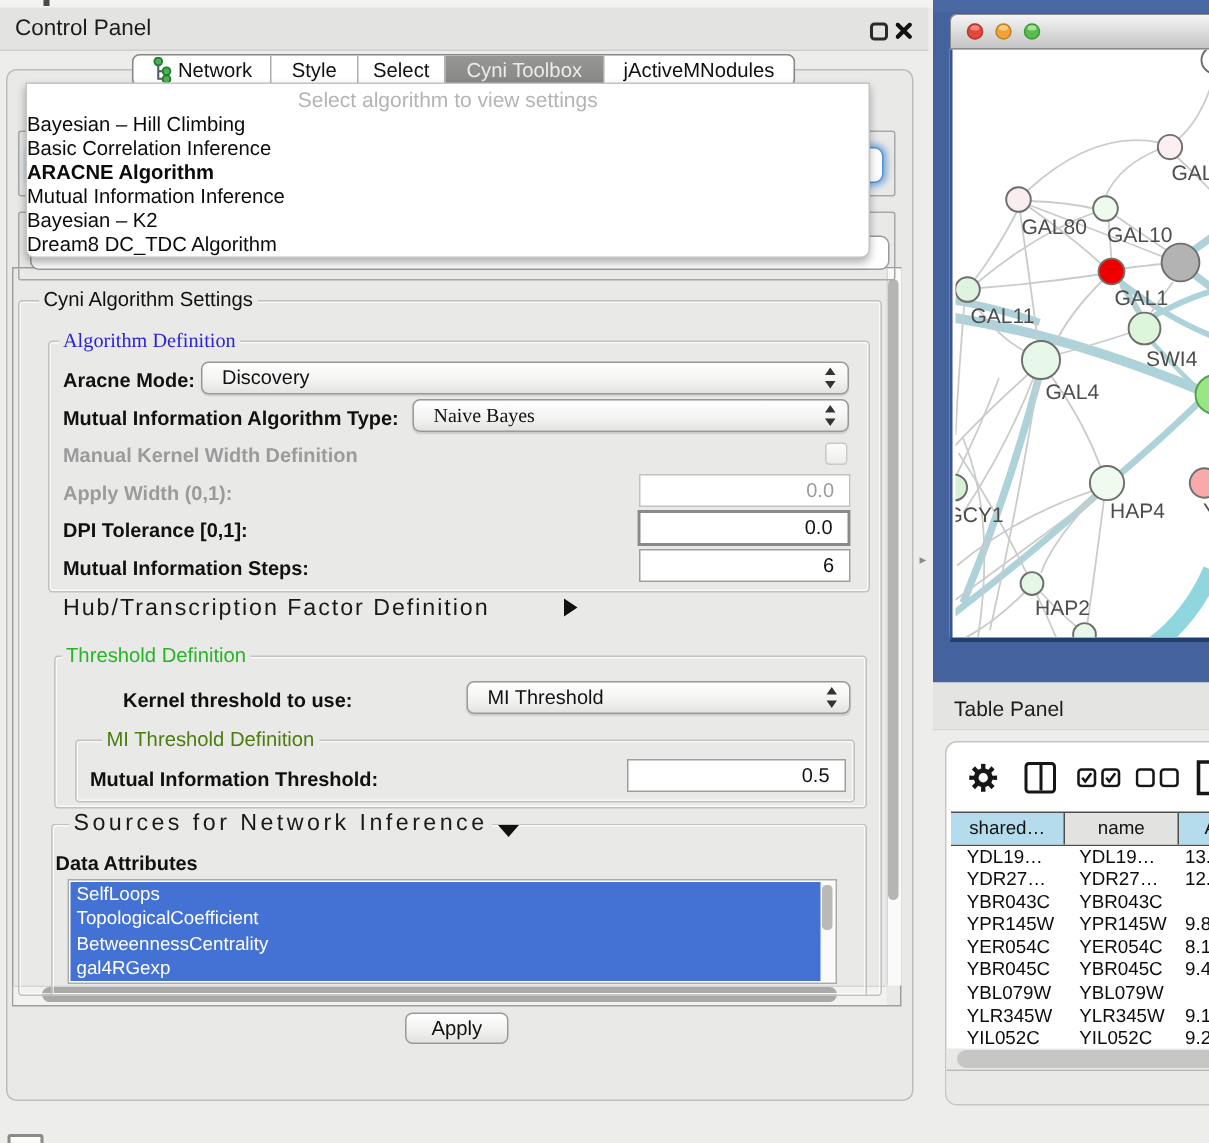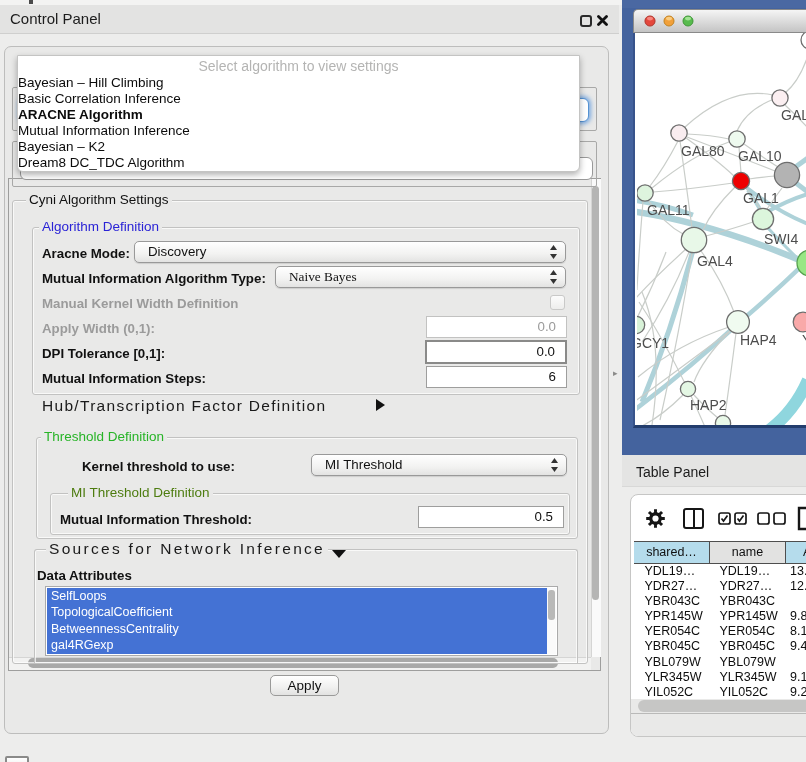--- a/index.html
+++ b/index.html
@@ -41,21 +41,21 @@
 
 <div class="abs" style="left:9px;top:657px;width:582px;height:12px;background:#f2f2f1;border-top:1px solid #d5d5d4;"></div>
 <div class="abs" style="left:28px;top:658px;width:530px;height:10px;background:#a9a9a8;border-radius:5px;"></div>
 
 <div id="settings">
 
  <div class="grp" style="left:12px;top:200px;width:574px;height:462px;"></div>
  <div class="gtitle" style="left:26px;top:193px;font-size:13.5px;">Cyni Algorithm Settings</div>
 
  <div class="grp" style="left:32px;top:227px;width:546px;height:166px;"></div>
- <div class="gtitle" style="left:39px;top:220px;color:#2a23d6;font-size:13.5px;">Algorithm Definition</div>
+ <div class="gtitle" style="left:39px;top:220px;color:#2a23d6;font-size:13.5px;font-family:Liberation Serif, serif;">Algorithm Definition</div>
 
  <div class="abs b" style="left:42px;top:246px;">Aracne Mode:</div>
  <div class="combo" style="left:134px;top:241px;width:432px;">Discovery
    <svg class="arr" viewBox="0 0 9 16">
           <path d="M4.5 1 L8 6 L1 6 Z" fill="#333"></path>
           <path d="M4.5 15 L8 10 L1 10 Z" fill="#333"></path>
         </svg></div>
 
  <div class="abs b" style="left:42px;top:271px;">Mutual Information Algorithm Type:</div>
  <div class="combo" style="left:275px;top:266px;width:291px;font-family:Liberation Serif, serif;">Naive Bayes
@@ -107,20 +107,32 @@
  <div class="abs" style="left:45px;top:586px;width:513px;height:70px;background:#fff;border:1px solid #aaa;box-sizing:border-box;overflow:hidden;">
    <div style="position:absolute;left:1px;top:1px;width:502px;height:66px;background:#4472d4;color:#fff;font-size:12.5px;line-height:16.4px;padding-left:4px;box-sizing:border-box;">SelfLoops<br>TopologicalCoefficient<br>BetweennessCentrality<br>gal4RGexp</div>
    <div style="position:absolute;right:1px;top:1px;width:9px;height:66px;background:#fafafa;"></div>
    <div style="position:absolute;right:2px;top:3px;width:7px;height:30px;background:#b9b9b8;border-radius:3px;"></div>
  </div>
 </div>
 
 <div class="abs" style="left:270px;top:675px;width:67px;height:19px;border:1px solid #9a9a99;border-radius:5px;background:linear-gradient(#ffffff,#f0f0ef 60%,#e2e2e1);text-align:center;line-height:19px;font-size:13.5px;">Apply</div>
 
 
+<div class="seg" style="left:88px;top:36px;height:20px;font-size:13.5px;">
+ <div style="width:91px;"><svg width="14" height="17" viewBox="0 0 14 17" style="vertical-align:-4px;">
+          <path d="M4.5 5 L4.5 14.5 L8.5 14.5 M4.5 9.5 L8.5 9.5" stroke="#5a5a66" stroke-width="1.4" fill="none"></path>
+          <circle cx="4.5" cy="3" r="2.6" fill="#4db054" stroke="#1f7f2a" stroke-width="1.2"></circle>
+          <circle cx="10" cy="9.5" r="2.6" fill="#4db054" stroke="#1f7f2a" stroke-width="1.2"></circle>
+          <circle cx="10" cy="14.8" r="2.6" fill="#4db054" stroke="#1f7f2a" stroke-width="1.2"></circle>
+        </svg> Network</div>
+ <div style="width:57px;">Style</div>
+ <div style="width:57px;">Select</div>
+ <div class="sel" style="width:105px;">Cyni Toolbox</div>
+ <div style="width:126px;">jActiveMNodules</div>
+</div>
 
 <div class="abs" style="left:12px;top:87px;width:585px;height:44px;border:1px solid #a8a8a7;border-radius:2px;box-sizing:border-box;"></div>
 <div class="abs" style="left:20px;top:98px;width:569px;height:24px;border:1.5px solid #5592d2;border-radius:6px;background:#fff;box-shadow:0 0 4px 2px rgba(90,150,220,.75);box-sizing:border-box;"></div>
 <div class="abs" style="left:12px;top:141px;width:585px;height:46px;border:1px solid #a8a8a7;border-radius:2px;box-sizing:border-box;"></div>
 <div class="abs" style="left:20px;top:157px;width:573px;height:23px;border:1px solid #999;border-radius:6px;background:#fff;box-sizing:border-box;"></div>
 <div class="abs" style="left:17px;top:55px;width:563px;height:117px;background:#fff;border:1px solid #c4c4c3;border-radius:0 0 6px 6px;box-shadow:0 3px 6px rgba(0,0,0,.3);box-sizing:border-box;"></div>
 <div class="abs" style="left:17px;top:58px;width:563px;height:17px;color:#b4b4b3;font-size:14px;text-align:center;">Select algorithm to view settings</div>
 <div class="abs" style="left:18px;top:75px;width:560px;line-height:16px;font-size:13.5px;color:#0b0b0b;">
 Bayesian – Hill Climbing<br>Basic Correlation Inference<br><span class="b">ARACNE Algorithm</span><br>Mutual Information Inference<br>Bayesian – K2<br>Dream8 DC_TDC Algorithm
 </div>

